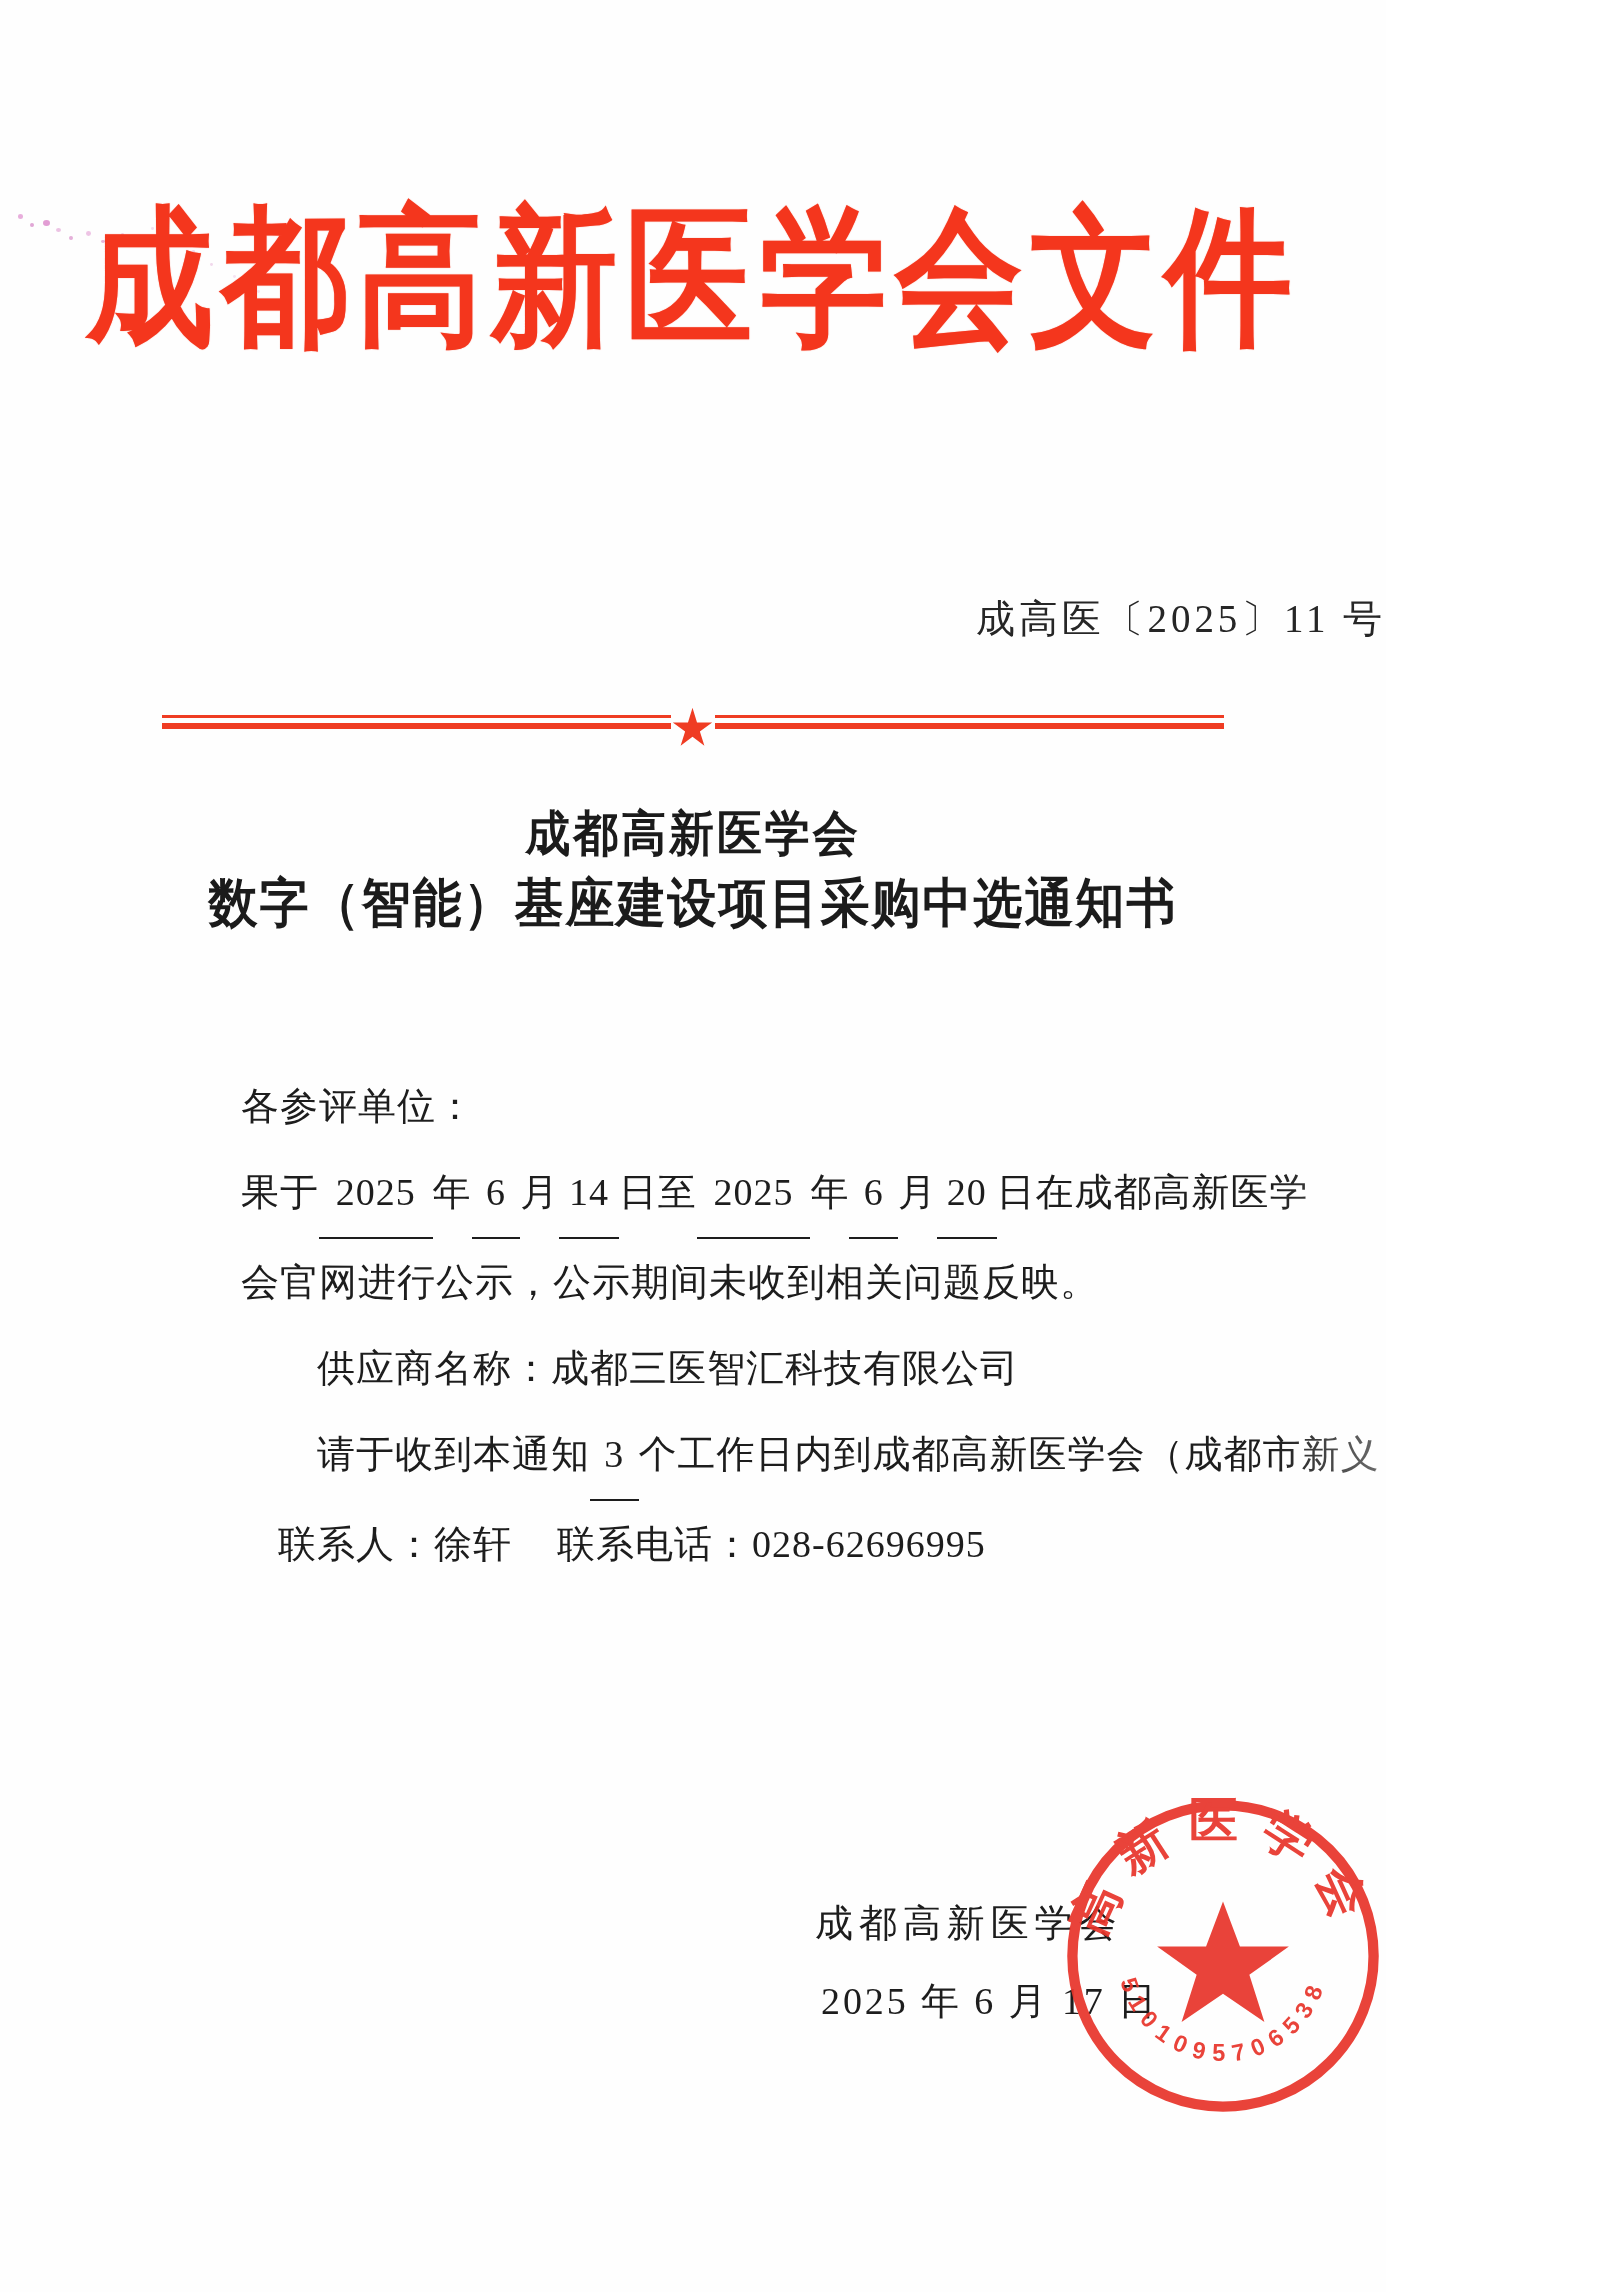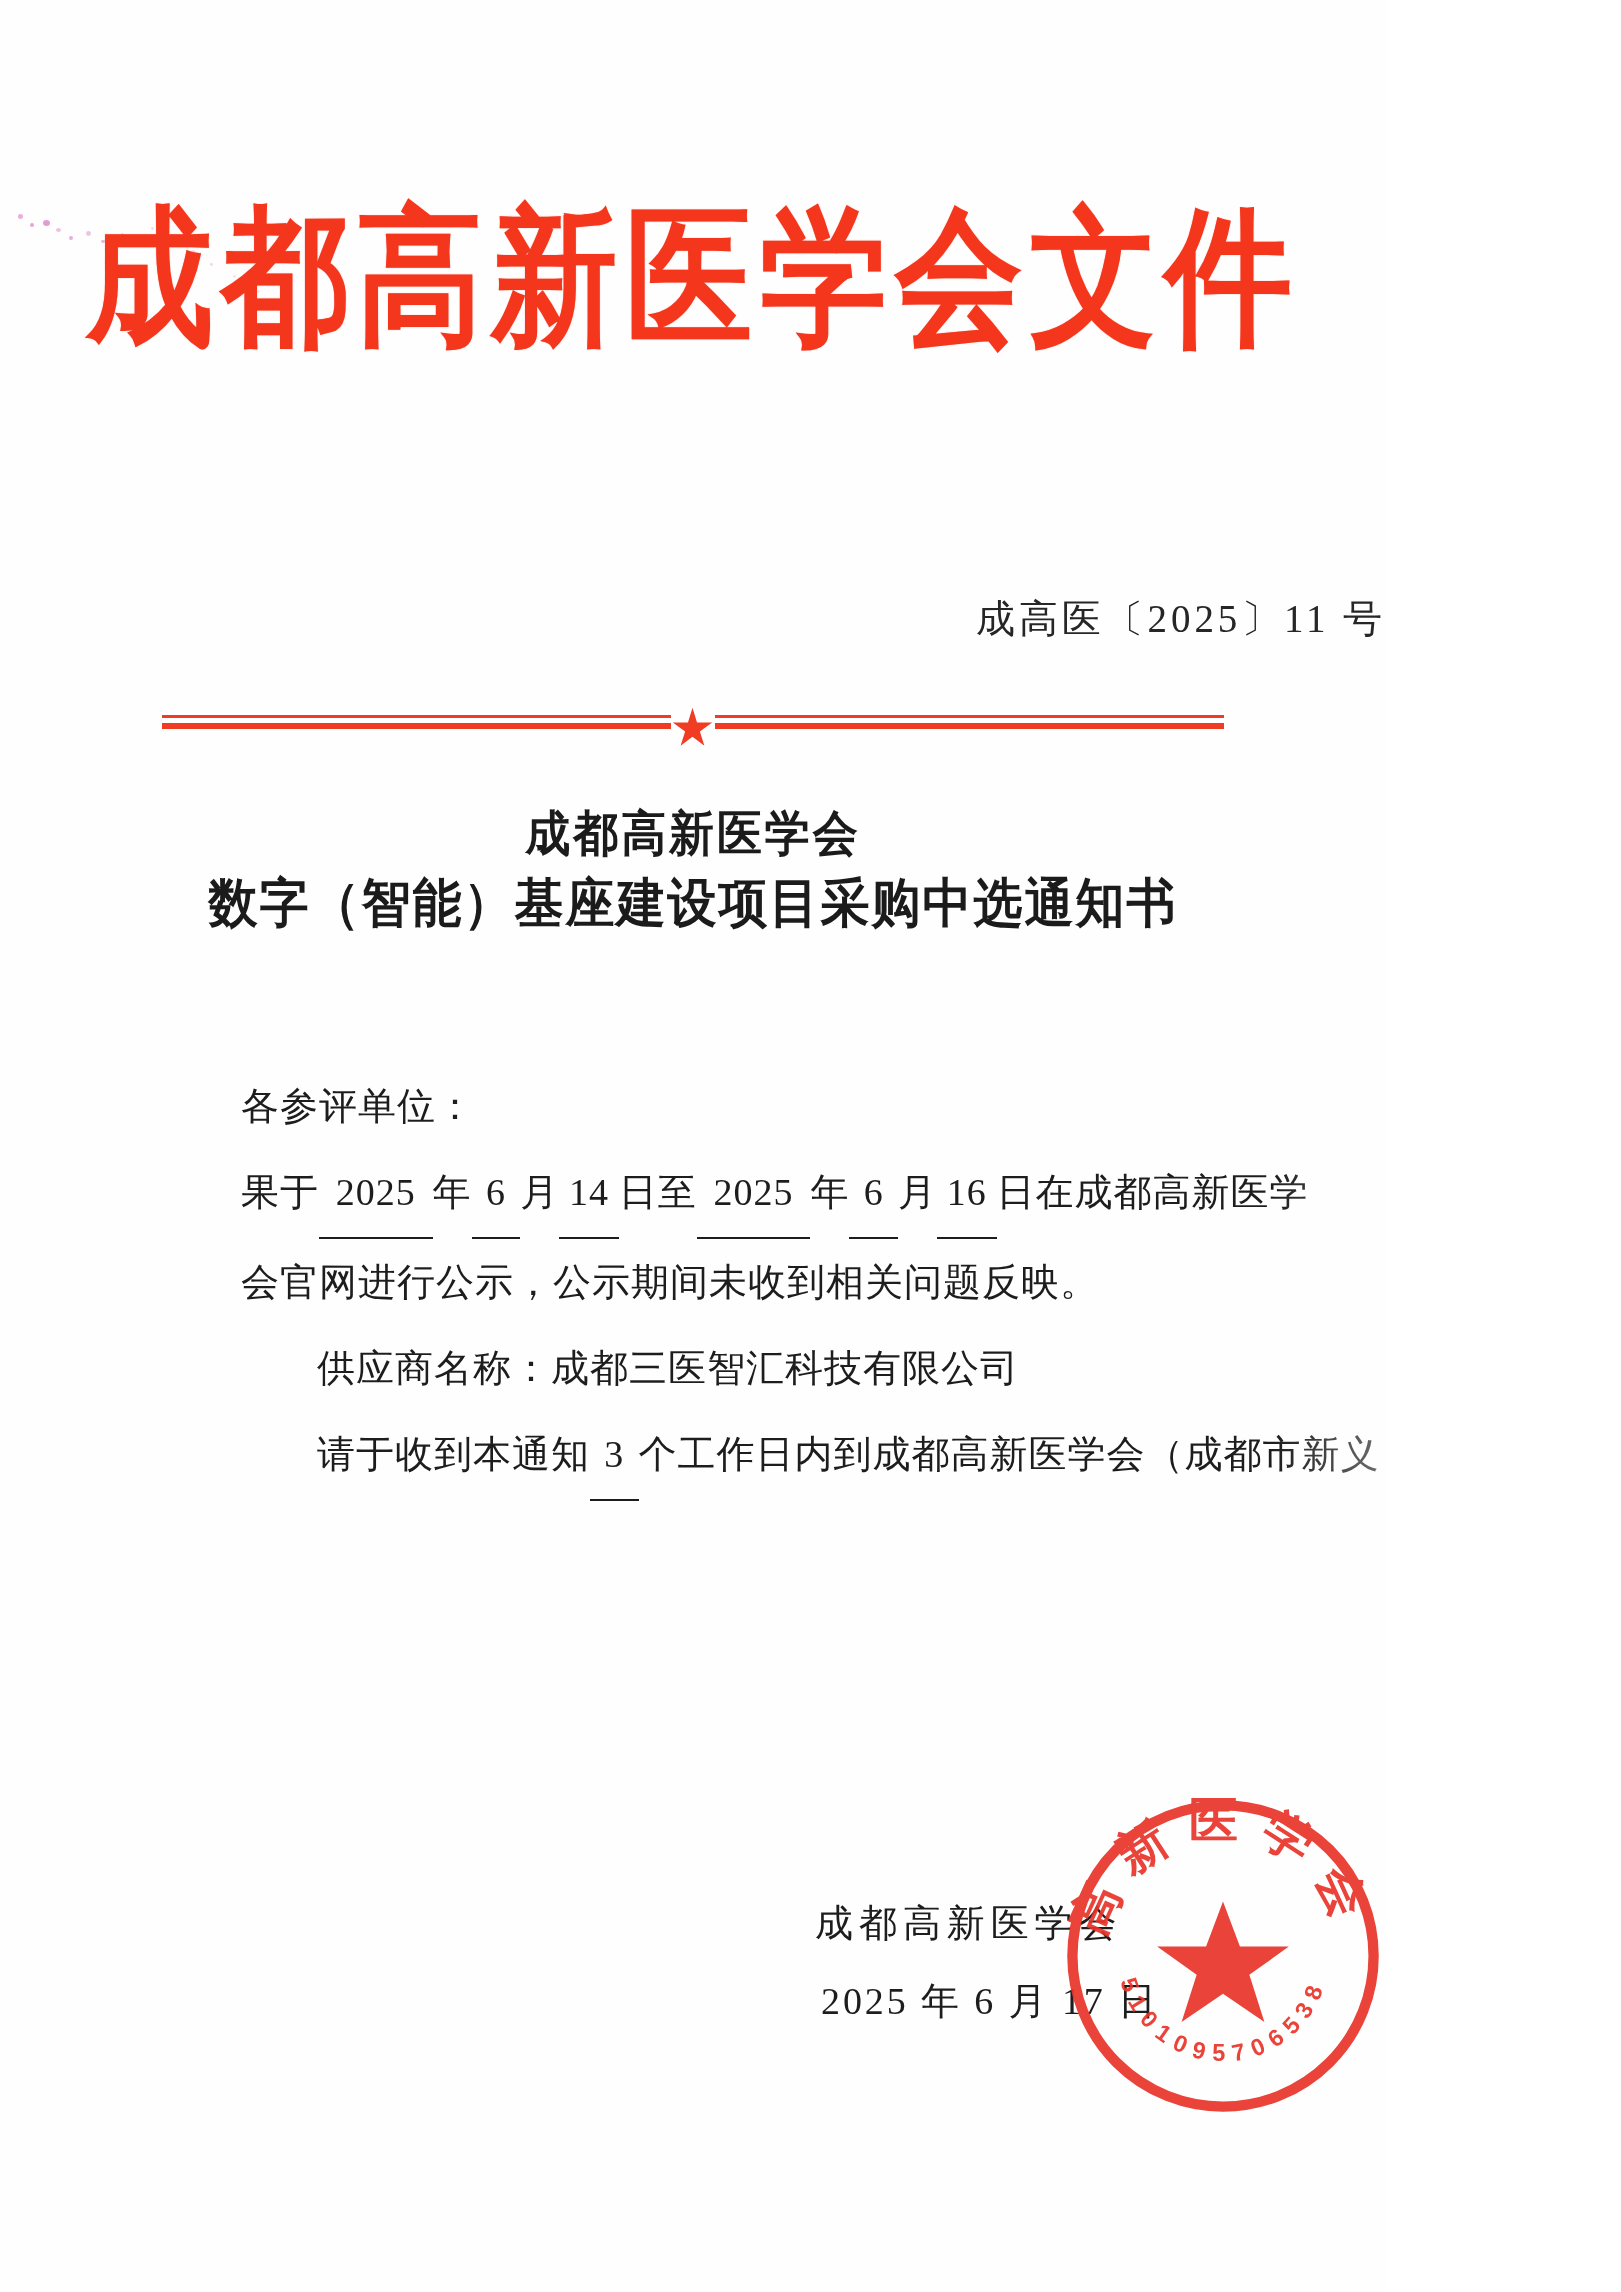--- a/index.html
+++ b/index.html
@@ -218,36 +218,39 @@
 
   <div class="body-text">
 
     <div class="body-line">
       <span>各参评单位：</span>
     </div>
 
 
 
     <div class="body-line edge-fade">
-      <span>果于</span><span class="fill wide">2025</span><span>年</span><span class="fill narrow">6</span><span>月</span><span class="fill">14</span><span>日至</span><span class="fill wide">2025</span><span>年</span><span class="fill narrow">6</span><span>月</span><span class="fill">16</span><span>日在成都高新医学</span>
+      <span>果于</span><span class="fill wide">2025</span><span>年</span><span class="fill narrow">6</span><span>月</span><span class="fill">14</span><span>日至</span><span class="fill wide">2025</span><span>年</span><span class="fill narrow">6</span><span>月</span><span class="fill">20</span><span>日在成都高新医学</span>
     </div>
 
     <div class="body-line">
       <span>会官网进行公示，公示期间未收到相关问题反映。</span>
     </div>
 
     <div class="body-line indent">
       <span>供应商名称：</span><span>成都三医智汇科技有限公司</span>
     </div>
 
     <div class="body-line indent edge-fade">
       <span>请于收到本通知</span><span class="fill narrow">3</span><span>个工作日内到成都高新医学会（成都市新义</span>
     </div>
 
 
+    <div class="body-line" style="padding-left:37px">
+      <span>联系人：</span><span>徐轩</span><span class="spacer-gap"></span><span>联系电话：</span><span>028-62696995</span>
+    </div>
 
   </div>
 
   <div class="sign-block">
     <div>成都高新医学会</div>
     <div class="sign-date">2025 年 6 月 17 日</div>
   </div>
 
   <svg class="seal" viewBox="0 0 340 340">
     <defs>

